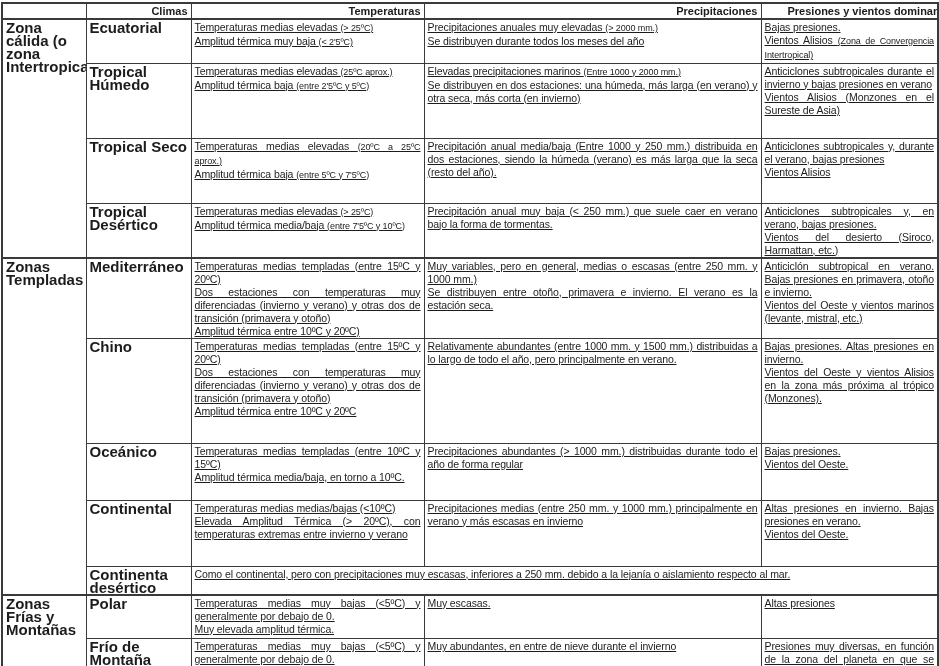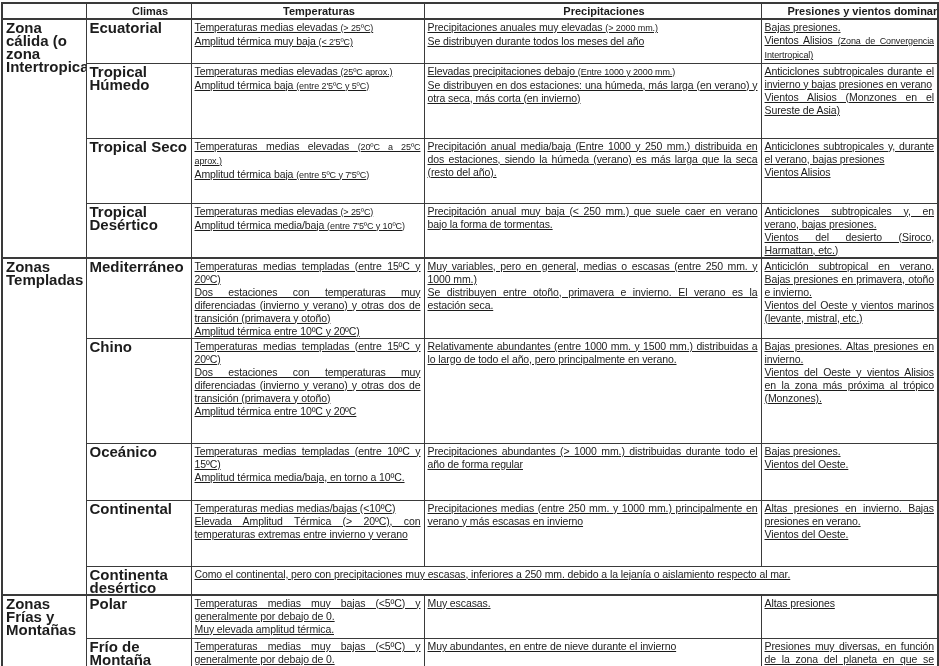--- a/index.html
+++ b/index.html
@@ -22,21 +22,21 @@
     vertical-align: top;
     padding: 1px 3px 0 3px;
     overflow: hidden;
     box-sizing: border-box;
   }
   thead th {
     border-bottom: 2px solid #3a3a3a;
     font-size: 11px;
     line-height: 13px;
     font-weight: bold;
-    text-align: center;
+    text-align: right;
     height: 15px;
     white-space: nowrap;
     padding-left: 26px;
   }
   tr.zone-start > td { border-top: 2px solid #3a3a3a; }
 
   td.zone, td.clima {
     font-size: 15px;
     line-height: 13px;
     font-weight: bold;
@@ -90,21 +90,21 @@
             <div class="para"><span>Vientos Alisios </span><span class="small">(Zona de Convergencia Intertropical)</span></div>
           </td>
         </tr>
         <tr style="height: 75px;">
           <td class="clima">Tropical Húmedo</td>
           <td class="content">
             <div class="para"><span>Temperaturas medias elevadas </span><span class="small">(25ºC aprox.)</span></div>
             <div class="para"><span>Amplitud térmica baja </span><span class="small">(entre 2'5ºC y 5ºC)</span></div>
           </td>
           <td class="content">
-            <div class="para"><span>Elevadas precipitaciones debajo </span><span class="small">(Entre 1000 y 2000 mm.)</span></div>
+            <div class="para"><span>Elevadas precipitaciones marinos </span><span class="small">(Entre 1000 y 2000 mm.)</span></div>
             <div class="para"><span>Se distribuyen en dos estaciones: una húmeda, más larga (en verano) y otra seca, más corta (en invierno)</span></div>
           </td>
           <td class="content">
             <div class="para"><span>Anticiclones subtropicales durante el invierno y bajas presiones en verano</span></div>
             <div class="para"><span>Vientos Alisios (Monzones en el Sureste de Asia)</span></div>
           </td>
         </tr>
         <tr style="height: 65px;">
           <td class="clima">Tropical Seco</td>
           <td class="content">

